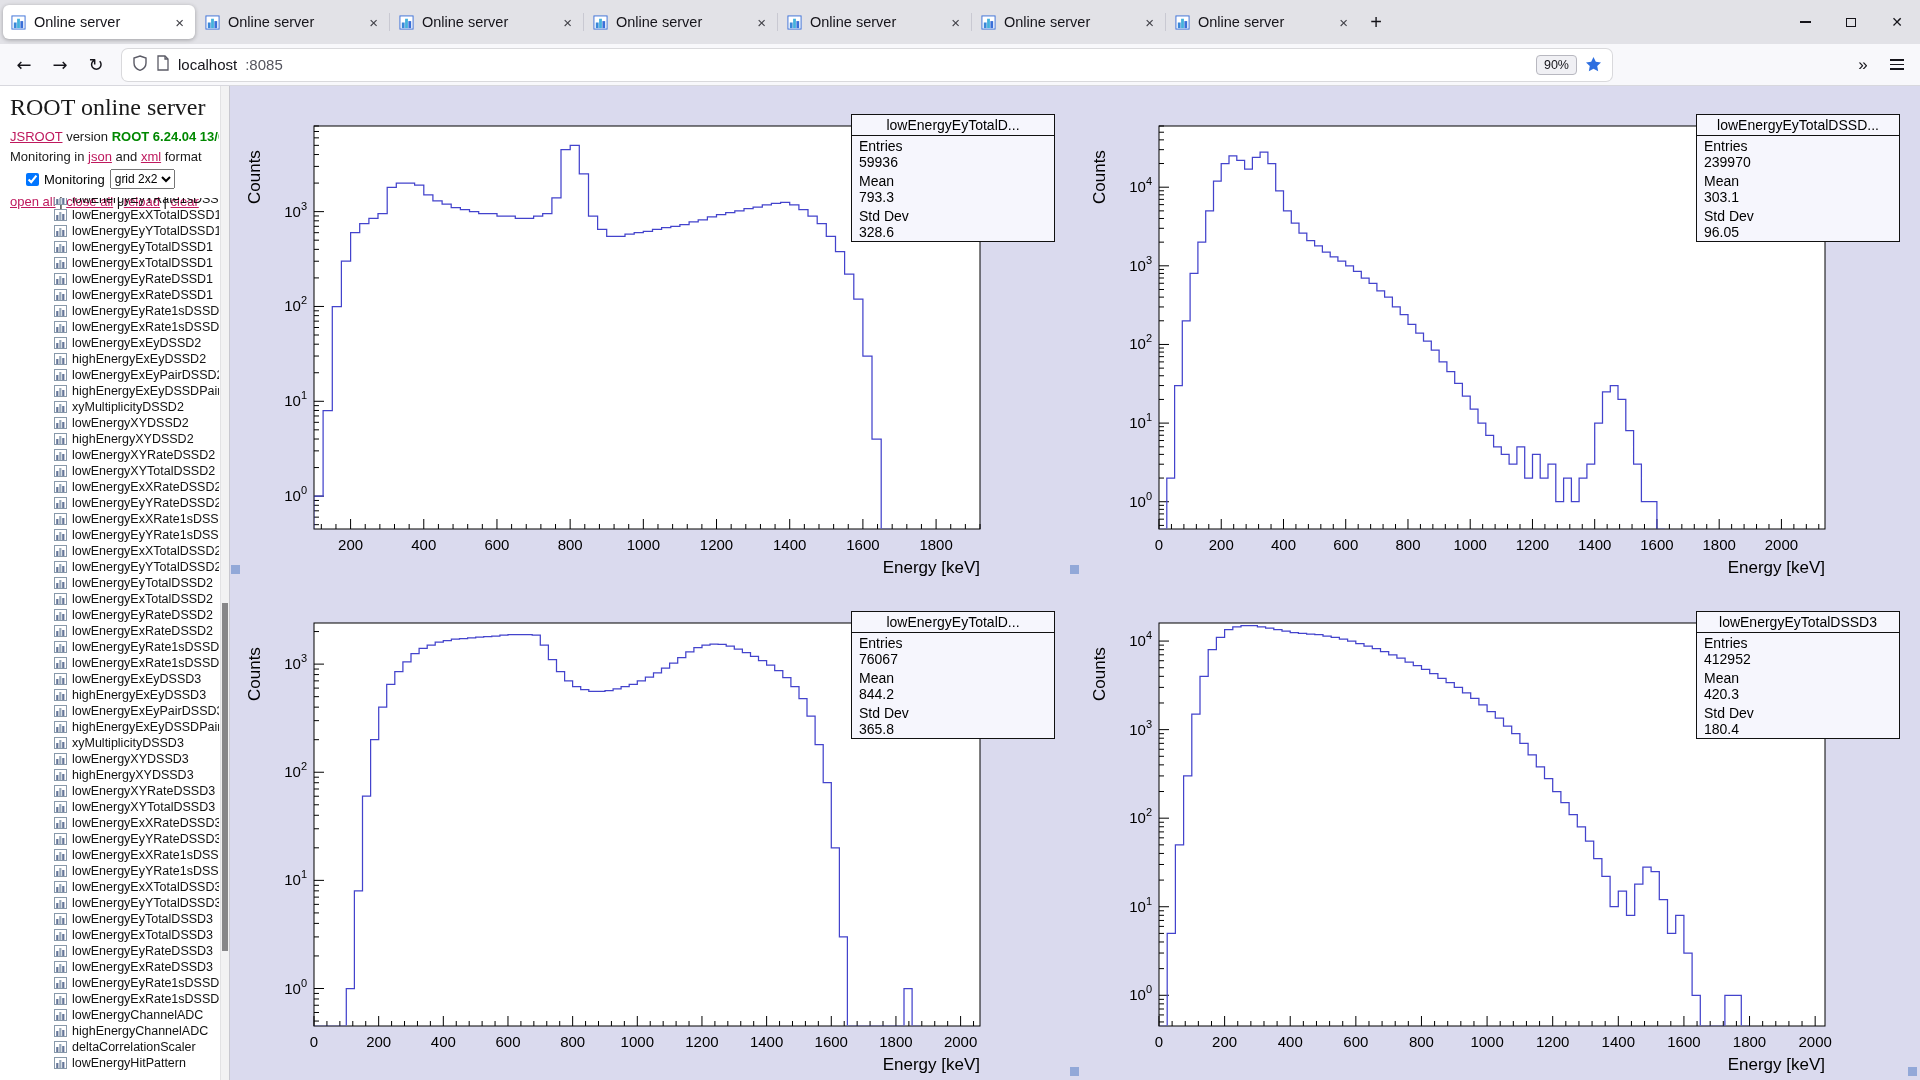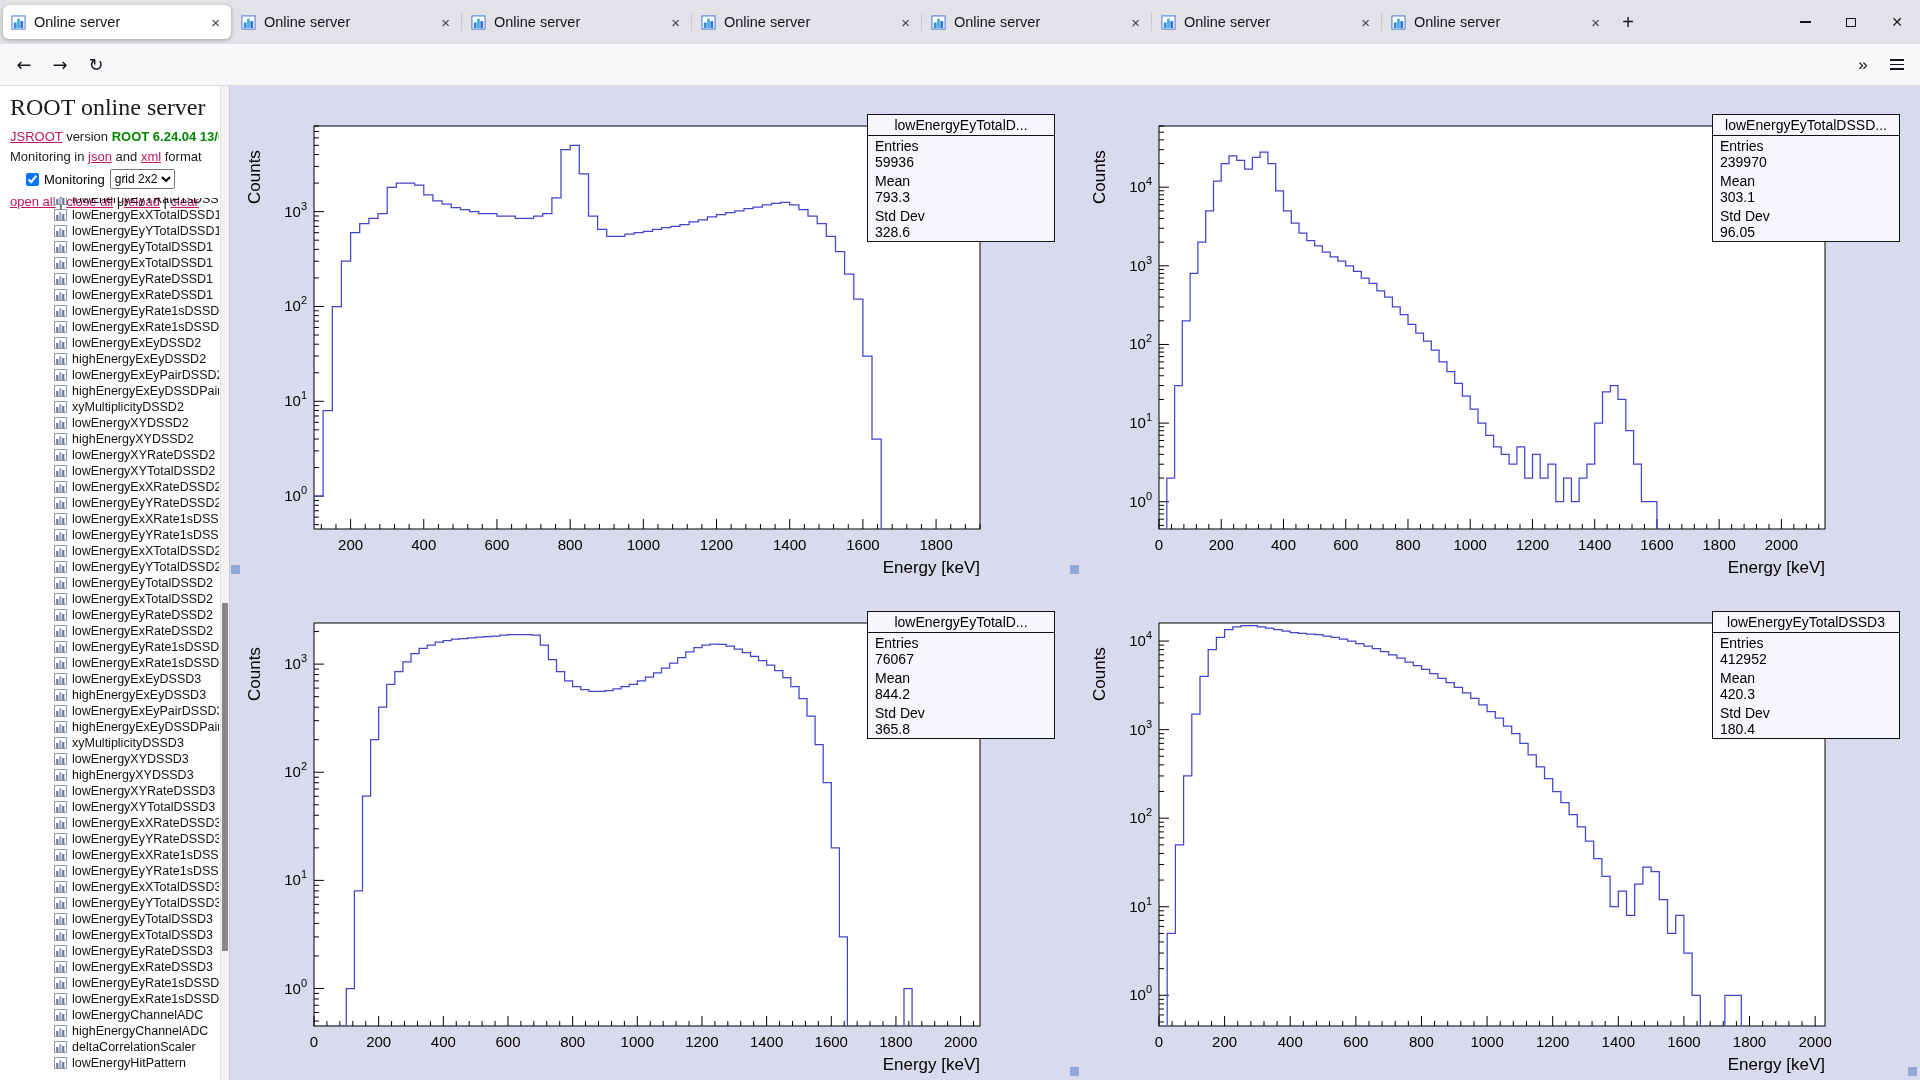--- a/index.html
+++ b/index.html
@@ -1,21 +1,21 @@
 <!DOCTYPE html>
 <html><head>
 <meta charset="utf-8">
 <style>
   * { box-sizing: border-box; margin: 0; padding: 0; }
   html,body { width:1920px; height:1080px; overflow:hidden; font-family:"Liberation Sans",sans-serif; background:#dadaee; }
 
   
   .tabstrip { height:44px; background:#e2e2e7; display:flex; align-items:center; padding-left:2px; }
   .tabs { display:flex; height:100%; align-items:center; }
-  .tab { width:228px; height:34px; margin:5px 1px; display:flex; align-items:center; gap:8px; padding:0 8px;
+  .tab { width:192px; height:34px; margin:5px 1px; display:flex; align-items:center; gap:8px; padding:0 8px;
          border-radius:6px; font-size:14.5px; color:#15141a; position:relative; flex:0 0 auto; cursor:pointer; }
   .tab.active { background:#fff; box-shadow:0 1px 4px rgba(0,0,0,.3); }
   .tab.sep::before { content:''; position:absolute; left:-2px; top:8px; bottom:8px; width:1px; background:#c9c9d2; }
   .tab-label { flex:1; overflow:hidden; white-space:nowrap; }
   .tab-close { font-size:15px; color:#3f3f46; padding:0 3px; }
   .favicon { width:15px; height:15px; flex:0 0 auto; }
   .new-tab { width:32px; height:32px; display:flex; align-items:center; justify-content:center; font-size:20px; color:#15141a; cursor:pointer; border-radius:4px; }
   .strip-spacer { flex:1; }
   .win-controls { display:flex; height:100%; }
   .win-btn { width:46px; height:100%; display:flex; align-items:center; justify-content:center; cursor:pointer; }
@@ -53,21 +53,21 @@
               white-space:nowrap; cursor:pointer; }
   .tree-icon { width:13px; height:12px; flex:0 0 auto; }
   .side-scrollbar { position:absolute; right:0; top:0; bottom:0; width:9px; background:#f2f2f3; border-left:1px solid #e2e2e4; }
   .side-thumb { position:absolute; left:1px; right:1px; top:52%; height:35%; background:#878789; cursor:pointer; }
 
   .main { flex:1; position:relative; background:#dadaee; display:grid; grid-template-columns:1fr 1fr; grid-template-rows:1fr 1fr; }
   .panel { position:relative; }
   .plot-host { position:absolute; inset:0; }
   .plot-host svg { font-family:"Liberation Sans",sans-serif; }
 
-  .stats-box { position:absolute; top:28px; right:20px; width:188px; background:#f6f6fd; border:1px solid #111; font-size:14px; z-index:2; color:#000; }
+  .stats-box { position:absolute; top:28px; right:20px; width:204px; background:#f6f6fd; border:1px solid #111; font-size:14px; z-index:2; color:#000; }
   .stats-title { text-align:center; padding:2px 4px; border-bottom:1px solid #111; overflow:hidden; white-space:nowrap; }
   .stats-row { display:flex; justify-content:space-between; padding:1.5px 7px;flex-direction:column; }
 
   .handle { position:absolute; width:9px; height:9px; background:#92a8d8; z-index:3; cursor:pointer; }
   .h1 { left:1px; top:calc(48.7% - 5px); }
   .h2 { left:calc(50% - 5px); top:calc(48.7% - 5px); }
   .h3 { left:calc(50% - 5px); bottom:4px; }
   .h4 { right:3px; bottom:4px; }
 </style>
 </head>
@@ -160,20 +160,41 @@
       <div class="win-btn">
           <span class="glyph-close">✕</span>
         </div>
     </div>
   </div>
 
   <div class="toolbar">
     <div class="nav-btn">←</div>
     <div class="nav-btn">→</div>
     <div class="nav-btn">↻</div>
+    <div class="urlbar">
+      <span>
+        <svg width="16" height="16" viewBox="0 0 16 16">
+            <path d="M8 1 L14 3 V8 C14 12 11 14.3 8 15.3 C5 14.3 2 12 2 8 V3 Z" fill="none" stroke="#5b5b66" stroke-width="1.4"></path>
+          </svg>
+      </span>
+      <span>
+        <svg width="14" height="16" viewBox="0 0 14 16">
+            <path d="M2 1 H9 L12 4 V15 H2 Z" fill="#fff" stroke="#5b5b66" stroke-width="1.3"></path>
+            <path d="M9 1 V4 H12" fill="none" stroke="#5b5b66" stroke-width="1.3"></path>
+          </svg>
+      </span>
+      <span class="url-text">localhost</span>
+        <span class="url-port">:8085</span>
+      <span class="zoom-pill">90%</span>
+      <span class="star-btn">
+        <svg width="17" height="17" viewBox="0 0 17 17">
+            <path d="M8.5 1 L10.8 5.8 16 6.5 12.2 10.1 13.2 15.3 8.5 12.8 3.8 15.3 4.8 10.1 1 6.5 6.2 5.8 Z" fill="#2e6fe0"></path>
+          </svg>
+      </span>
+    </div>
     <div class="overflow-btn">»</div>
     <div class="menu-btn">
         <i></i>
         <i></i>
         <i></i>
       </div>
   </div>
 
   <div class="content">
 

